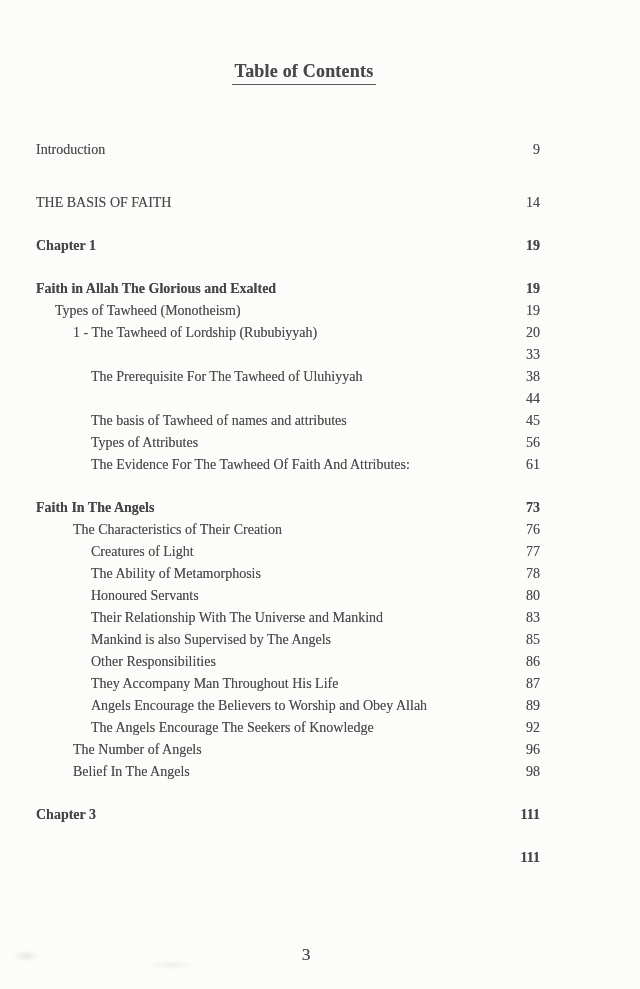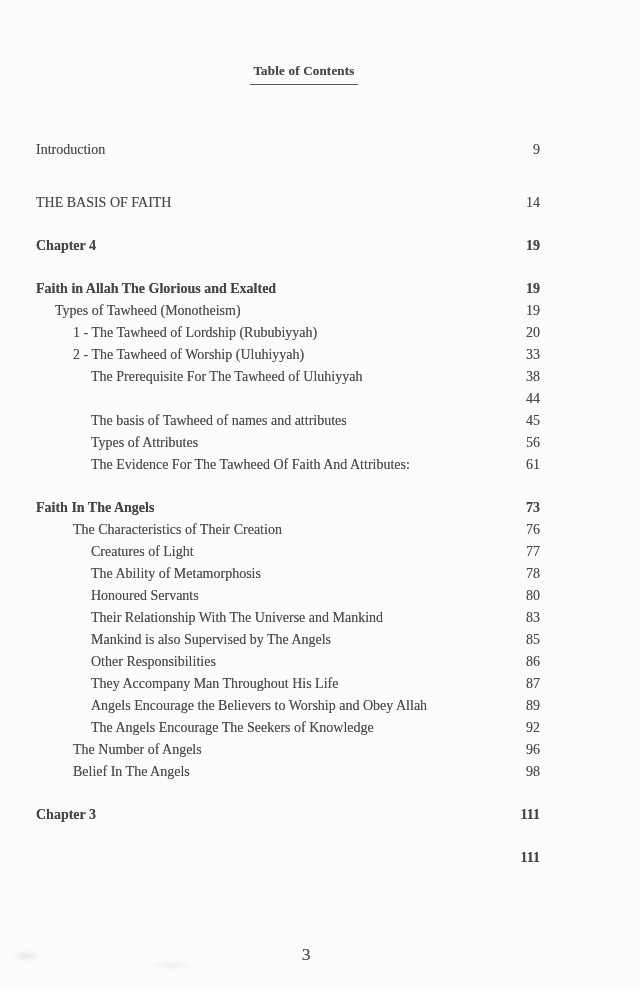--- a/index.html
+++ b/index.html
@@ -18,21 +18,21 @@
   }
   .title-wrap {
     text-align: center;
     position: relative;
     left: 16px;
     margin: 0 0 54px 0;
   }
   .title {
     display: inline-block;
     font-weight: bold;
-    font-size: 13px;
+    font-size: 18px;
     line-height: 22px;
     color: #484848;
     border-bottom: 1.6px solid #5a5a5a;
     padding: 0 3px 2px 3px;
     letter-spacing: 0.2px;
   }
   .entries { display: block; }
   .row {
     display: flex;
     align-items: baseline;
@@ -84,21 +84,21 @@
     <span class="pagenum">9</span>
   </div>
 
   <div class="row ind-0 sp-section-lg">
     <span class="label">THE BASIS OF FAITH</span>
     <span class="fill"></span>
     <span class="pagenum">14</span>
   </div>
 
   <div class="row ind-0 bold sp-section">
-    <span class="label">Chapter 4</span>
+    <span class="label">Chapter 1</span>
     <span class="fill"></span>
     <span class="pagenum">19</span>
   </div>
 
   <div class="row ind-0 bold sp-section">
     <span class="label">Faith in Allah The Glorious and Exalted</span>
     <span class="fill"></span>
     <span class="pagenum">19</span>
   </div>
 
@@ -108,21 +108,20 @@
     <span class="pagenum">19</span>
   </div>
 
   <div class="row ind-2">
     <span class="label">1 - The Tawheed of Lordship (Rububiyyah)</span>
     <span class="fill"></span>
     <span class="pagenum">20</span>
   </div>
 
   <div class="row ind-2">
-    <span class="label">2 - The Tawheed of Worship (Uluhiyyah)</span>
     <span class="fill"></span>
     <span class="pagenum">33</span>
   </div>
 
   <div class="row ind-3">
     <span class="label">The Prerequisite For The Tawheed of Uluhiyyah</span>
     <span class="fill"></span>
     <span class="pagenum">38</span>
   </div>
 

